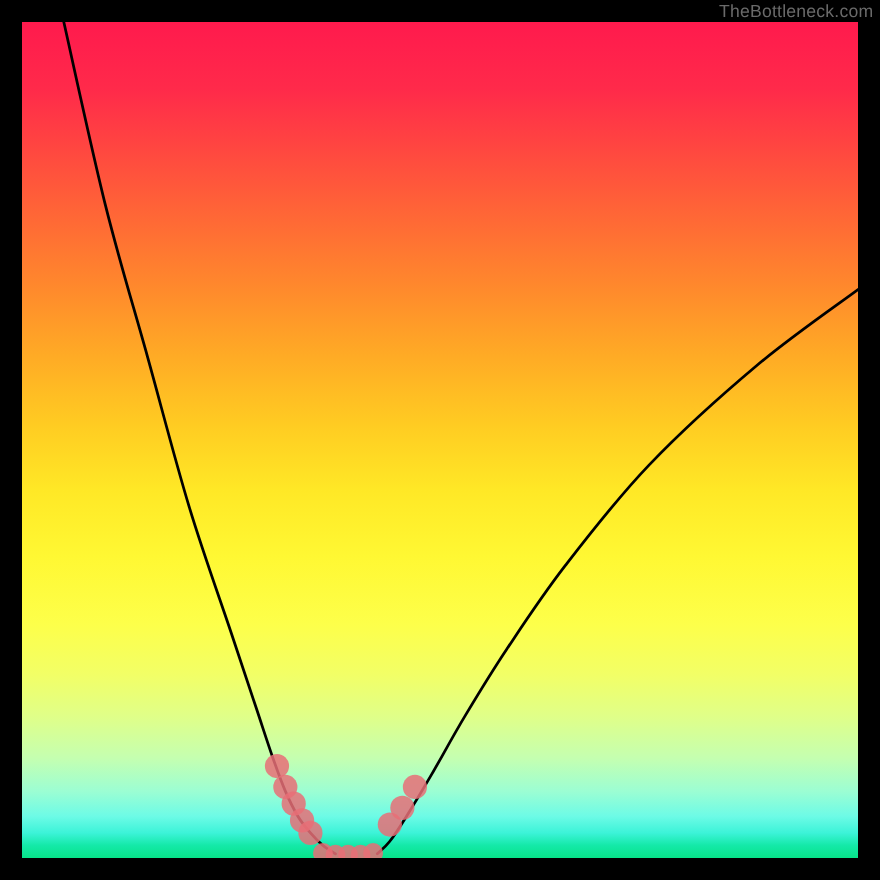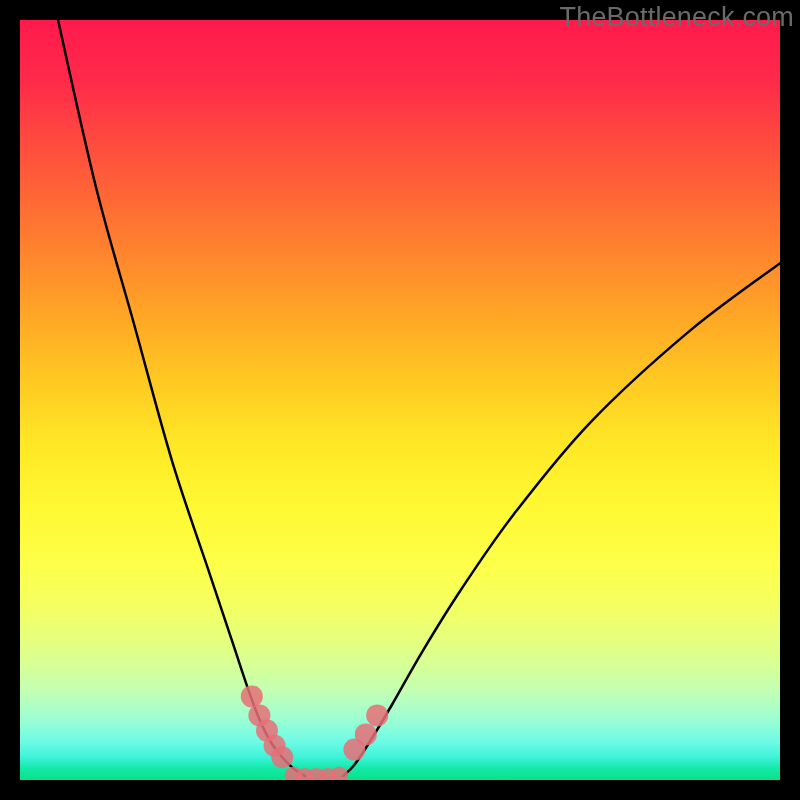--- a/index.html
+++ b/index.html
@@ -44,21 +44,21 @@
       #3cf3d8 97%,
       #14e9a8 98.5%,
       #07e389 100%
     );
   }
   .watermark {
     position: absolute;
     top: 2px;
     right: 6px;
     color: #6a6a6a;
-    font-size: 27px;
+    font-size: 16px;
     font-weight: 500;
     letter-spacing: 0.2px;
     z-index: 20;
   }
   svg.curves {
     position: absolute;
     left: 0;
     top: 0;
     width: 760px;
     height: 760px;

